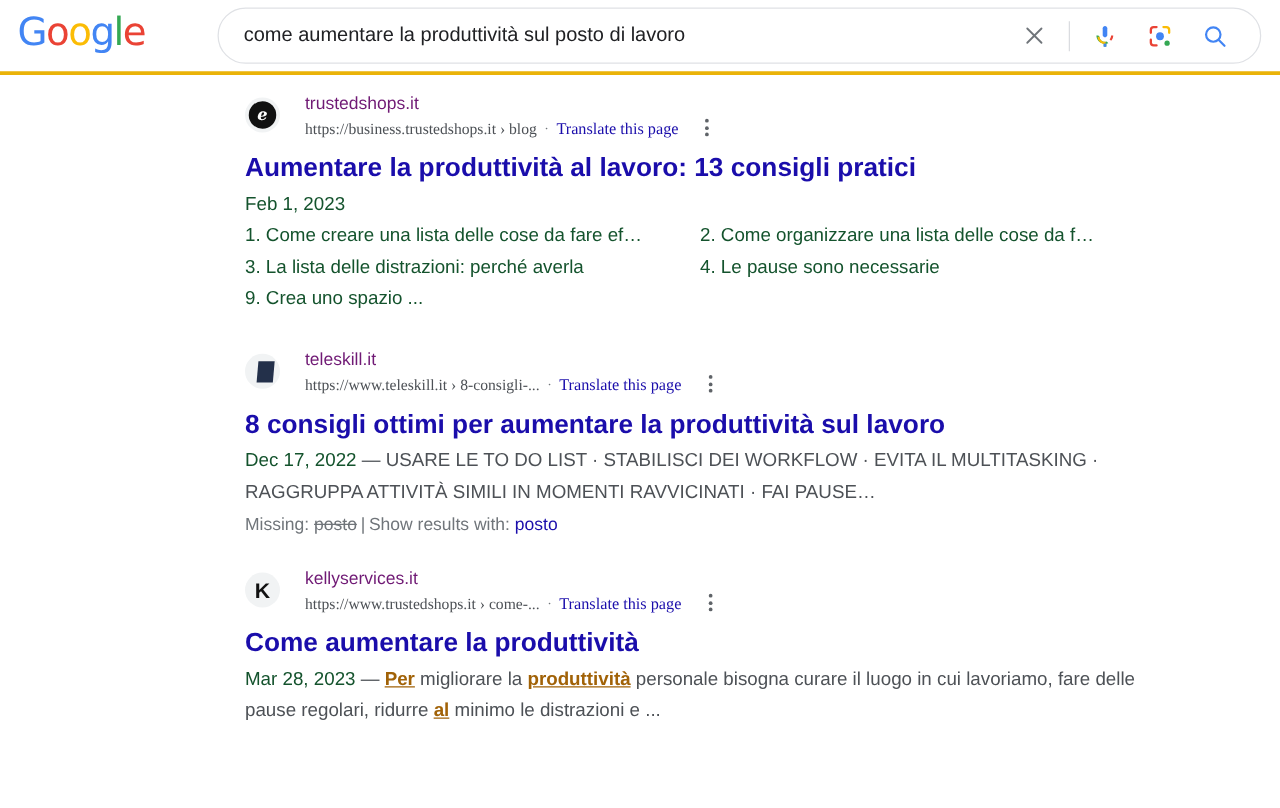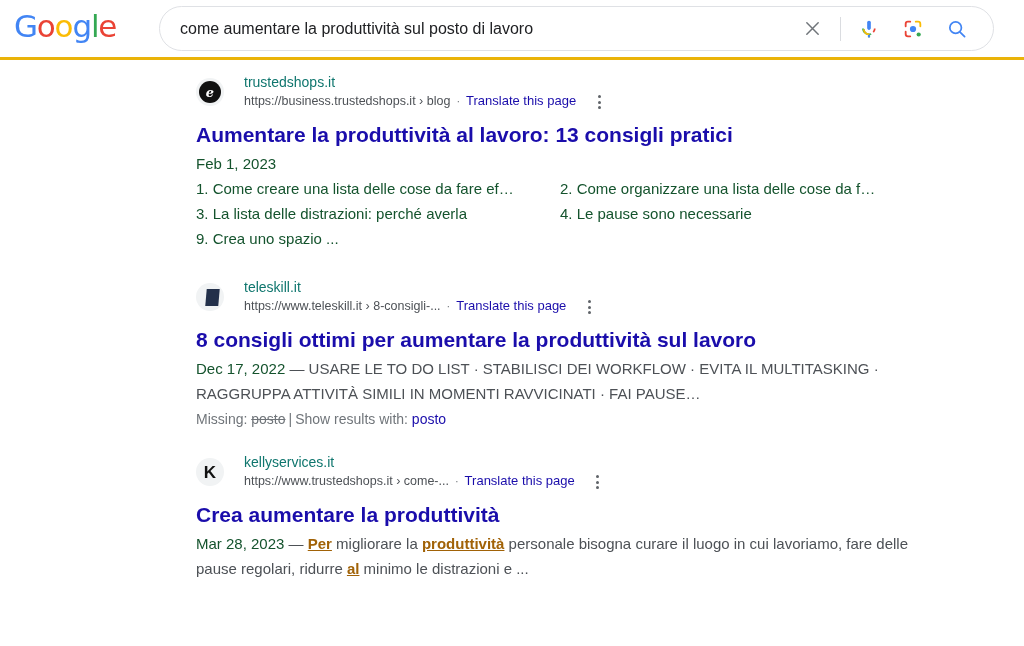--- a/index.html
+++ b/index.html
@@ -37,21 +37,21 @@
     white-space: nowrap;
   }
   .google-logo span { font-weight: 400; }
   .gl-b { color: #4285F4; }
   .gl-r { color: #EA4335; }
   .gl-y { color: #FBBC05; }
   .gl-g { color: #34A853; }
 
   .search-box {
     position: absolute;
-    left: 159px;
+    left: 174px;
     top: 6px;
     width: 835px;
     height: 45px;
     border: 1px solid #dfe1e5;
     border-radius: 24px;
     background: #ffffff;
     box-sizing: border-box;
   }
 
   .search-input {
@@ -135,32 +135,33 @@
   .favicon { left: -196px; margin-left: 0; }
   .result-head .favicon { left: 0; }
 
   .head-text {
     margin-left: 48px;
     line-height: 1.25;
   }
 
   .site-name {
     font-size: 14px;
-    color: #0f766e;
+    color: #701a75;
     line-height: 20px;
     white-space: nowrap;
   }
 
   .url-row {
     display: flex;
-    align-items: flex-start;
+    align-items: flex-end;
     font-size: 12.5px;
     line-height: 18px;
     color: #4d5156;
     white-space: nowrap;
+    font-family: Liberation Serif, serif;
   }
   .url-text { color: #4d5156; }
   .url-sep { color: #70757a; margin: 0 6px; font-size: 11px; }
   .translate-link {
     color: #1a0dab;
     text-decoration: none;
     cursor: pointer;
     font-size: 13px;
   }
 
@@ -386,21 +387,21 @@
           <a class="translate-link">Translate this page</a>
           <div class="kebab">
               <i></i>
               <i></i>
               <i></i>
             </div>
         </div>
       </div>
     </div>
 
-    <a class="result-title">Crea aumentare la produttività</a>
+    <a class="result-title">Come aumentare la produttività</a>
 
     <div class="snippet">
       <span class="date">Mar 28, 2023</span>
       <span id="snippet3"><span>— </span><b>Per</b><span> migliorare la </span><b>produttività</b><span> personale bisogna curare il luogo in cui lavoriamo, fare delle pause regolari, ridurre </span><b>al</b><span> minimo le distrazioni e ...</span></span>
     </div>
   </div>
 
 </div>
 
 </body></html>

